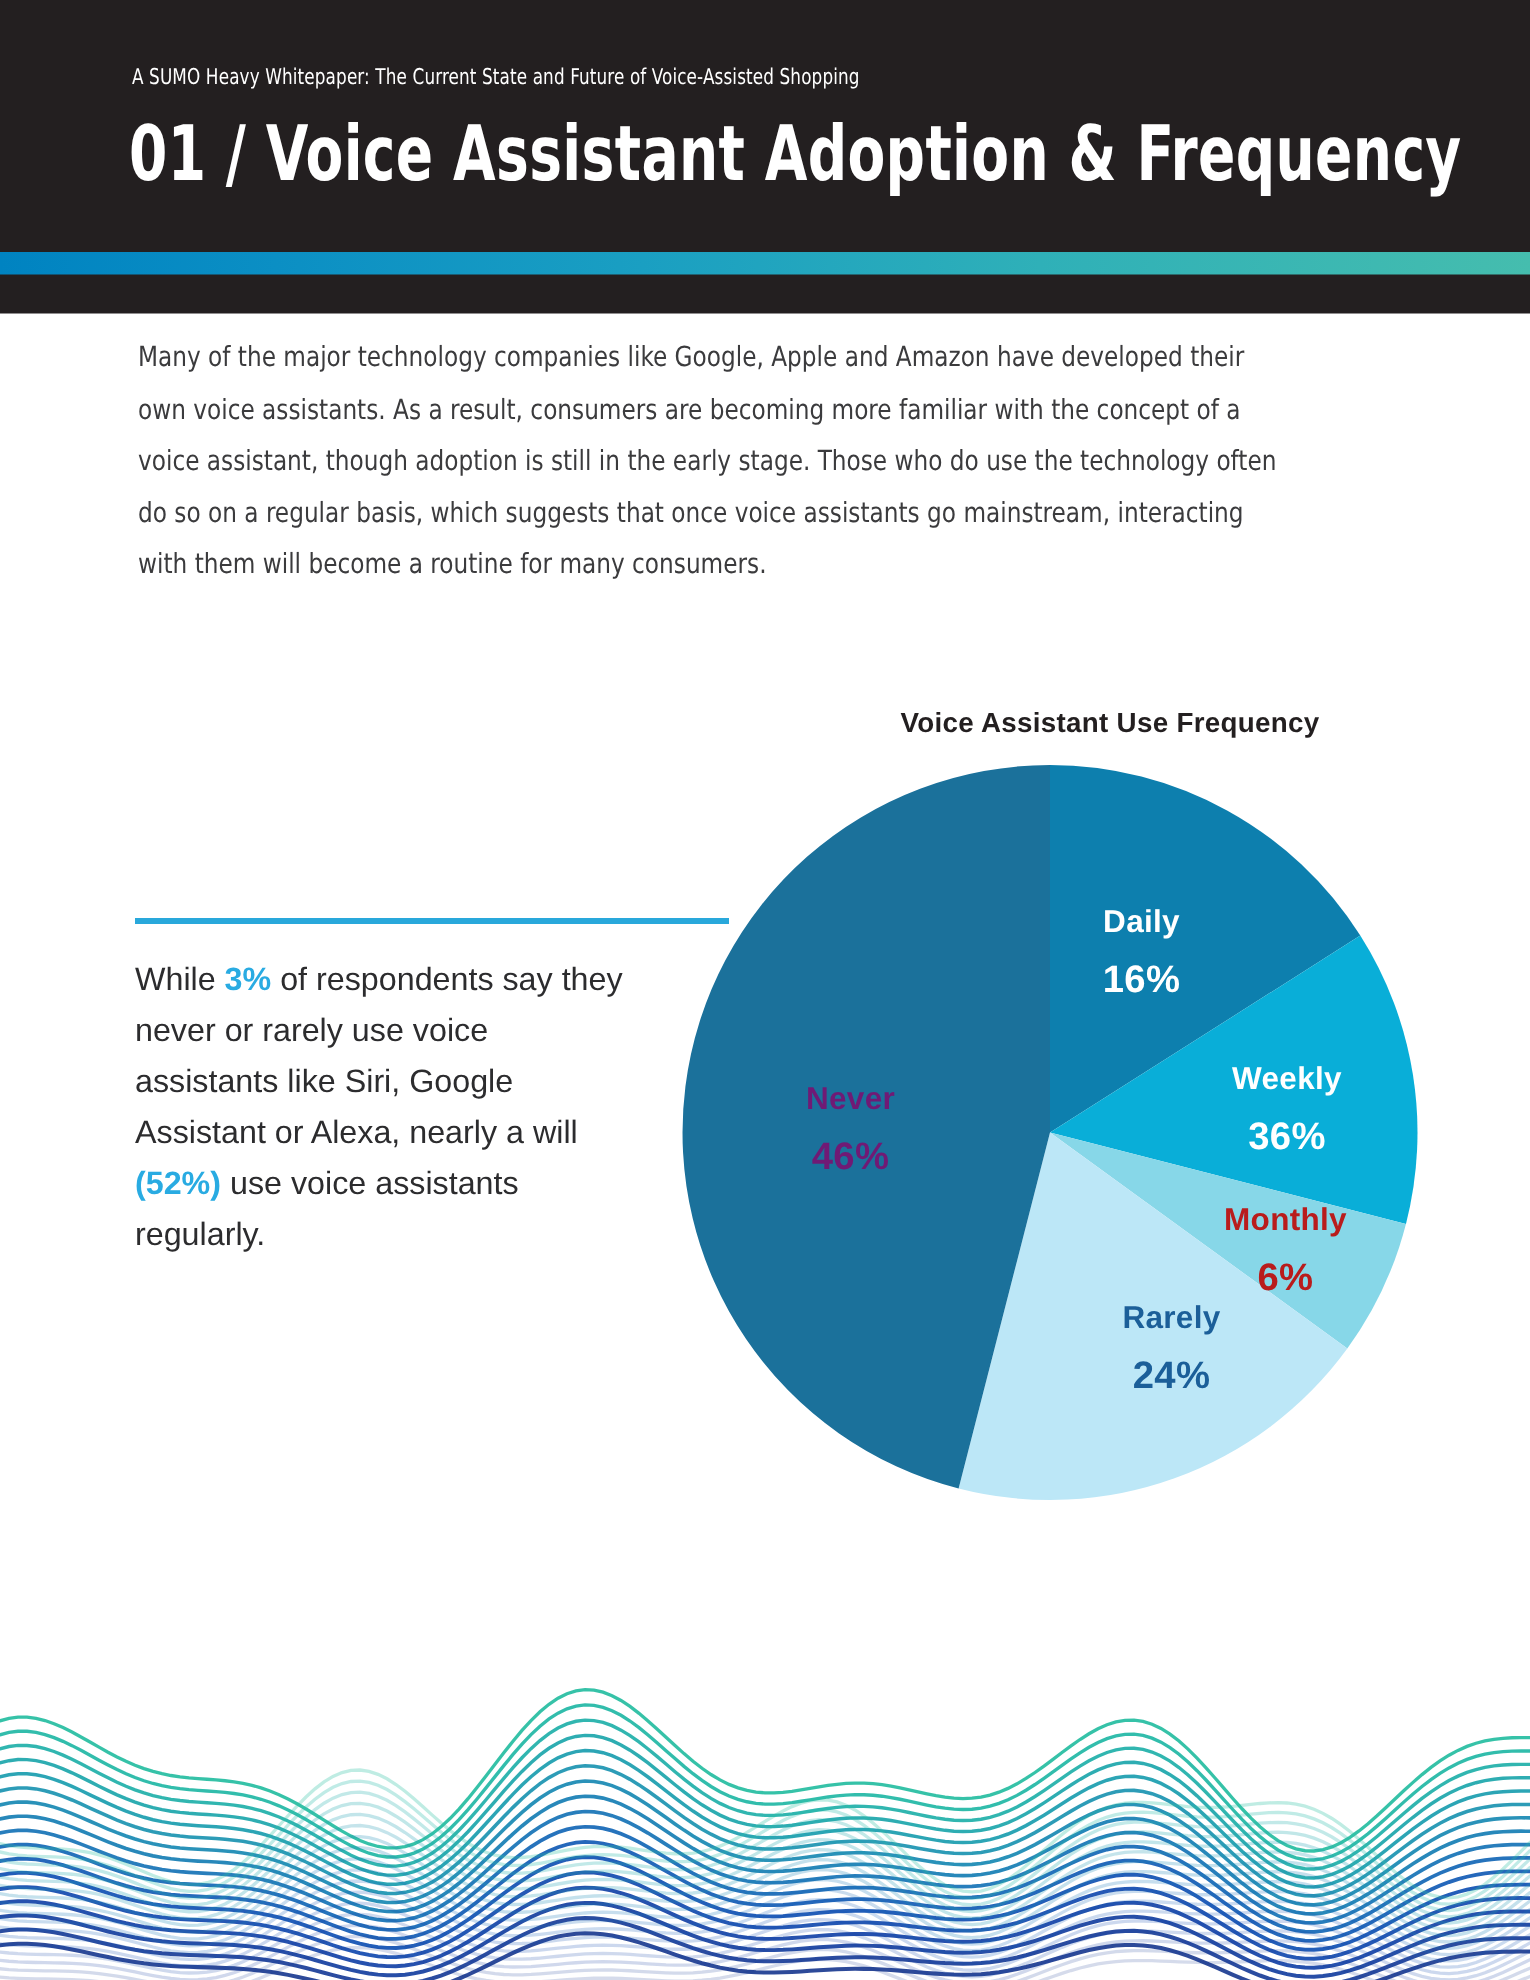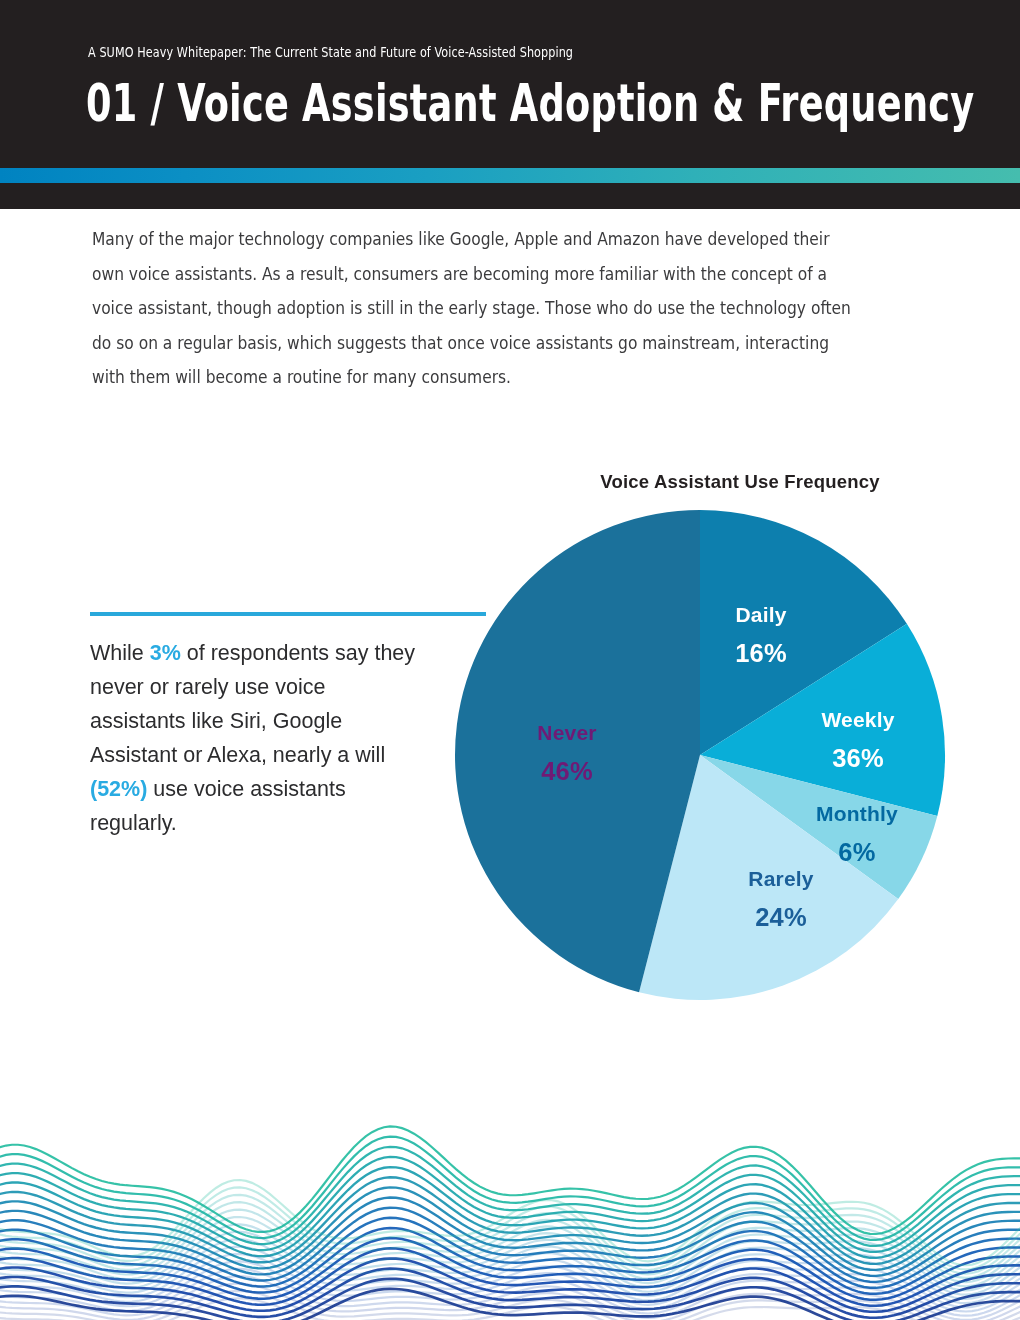--- a/index.html
+++ b/index.html
@@ -61,21 +61,21 @@
   .pie-wrap svg{display:block;}
   .slice-label{
     position:absolute;text-align:center;font-weight:700;line-height:1.0;
     white-space:nowrap;
   }
   .slice-label .name{display:block;font-size:21px;letter-spacing:.2px;}
   .slice-label .pct{display:block;font-size:25.5px;margin-top:16px;letter-spacing:.2px;}
 
   .lbl-daily{left:706px;top:604px;color:#ffffff;width:110px;}
   .lbl-weekly{left:800px;top:709px;color:#ffffff;width:116px;}
-  .lbl-monthly{left:797px;top:803px;color:#0369a1;width:120px;}
+  .lbl-monthly{left:797px;top:803px;color:#b91c1c;width:120px;}
   .lbl-rarely{left:726px;top:868px;color:#1b5f99;width:110px;}
   .lbl-never{left:512px;top:722px;color:#701a75;width:110px;}
 
   
   .waves{position:absolute;left:0;bottom:0;width:1020px;height:200px;}
   .waves svg{display:block;}
 </style>
 </head>
 <body>
 

